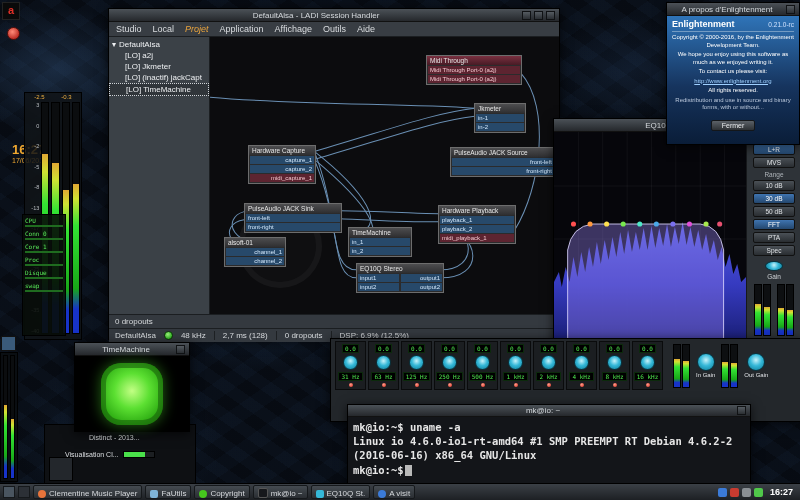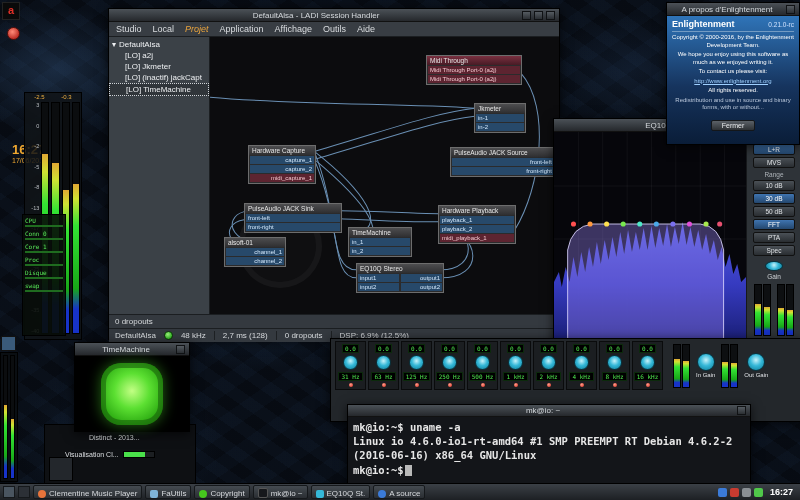--- a/index.html
+++ b/index.html
@@ -628,21 +628,21 @@
         <span>mk@io ~</span>
       </span>
 
       <span class="task-item">
         <span class="tb-ico"></span>
         <span>EQ10Q St.</span>
       </span>
 
       <span class="task-item">
         <span class="tb-ico"></span>
-        <span>A source </span>
+        <span>A visit </span>
       </span>
     </span>
   <span class="spacer"></span>
   <span class="tray-ico" style="background:#3b7bd8"></span>
   <span class="tray-ico" style="background:#c83b30"></span>
   <span class="tray-ico" style="background:#8a8f94"></span>
   <span class="tray-ico" style="background:#50c84a"></span>
   <span class="tb-clock">16:27</span>
 </div>
 

